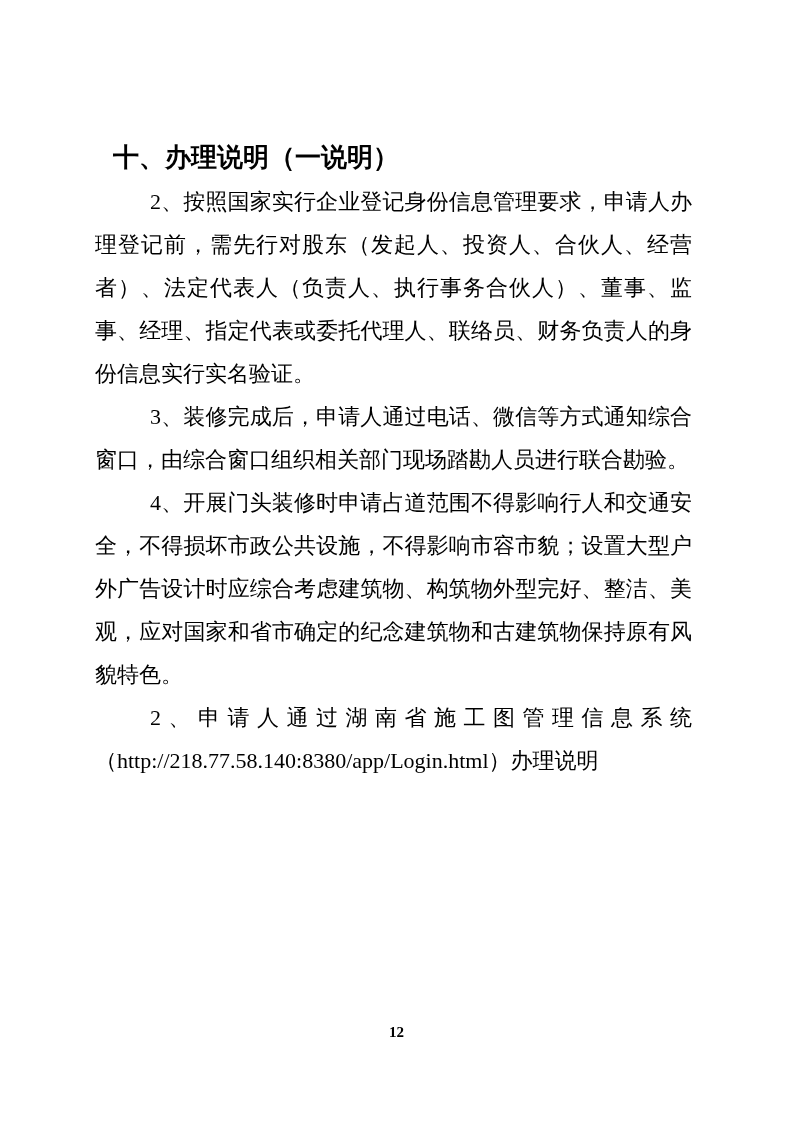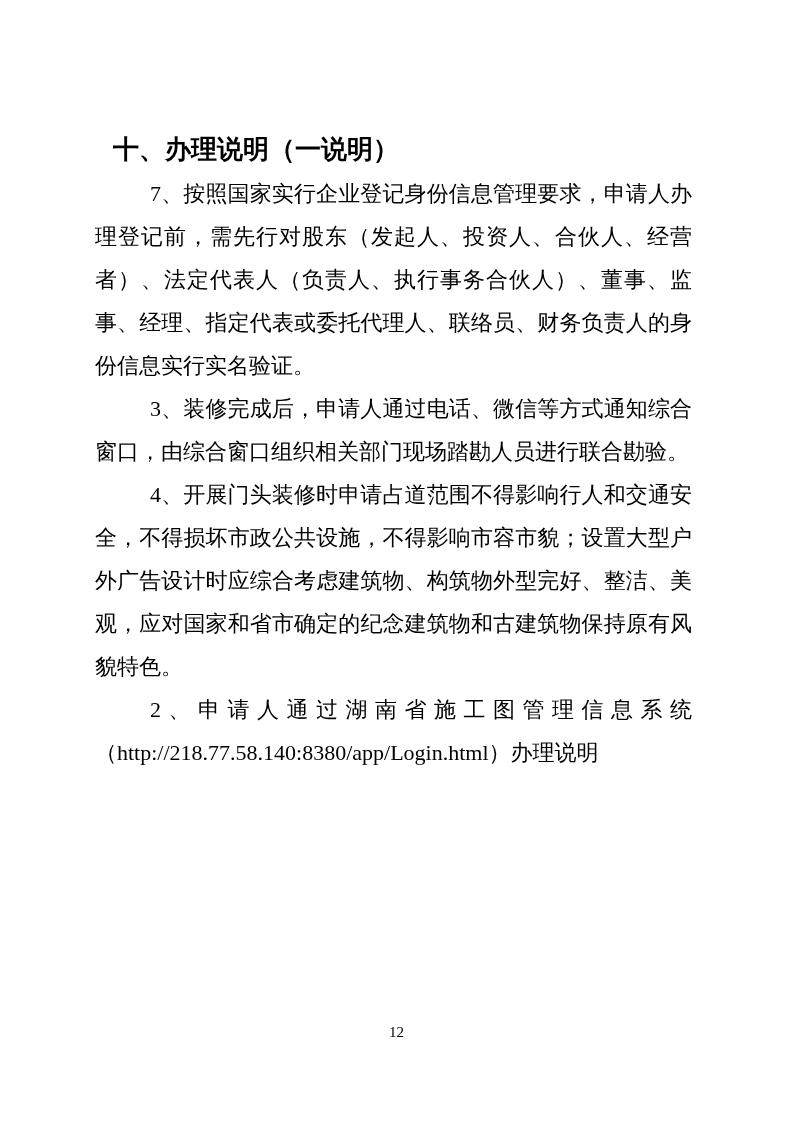--- a/index.html
+++ b/index.html
@@ -16,21 +16,21 @@
     font-family: "Liberation Serif", "DejaVu Serif", serif;
     overflow: hidden;
   }
   .content {
     position: absolute;
     left: 95px;
     top: 120px;
     width: 597px;
   }
   .doc-title {
-    margin: 8px 0 2px 18px;
+    margin: 16px 0 2px 18px;
     font-family: "Liberation Sans", "DejaVu Sans", sans-serif;
     font-weight: bold;
     font-size: 26px;
     line-height: 42px;
     color: #000000;
   }
   .para {
     margin: 0;
     font-size: 22px;
     line-height: 43px;
@@ -44,34 +44,34 @@
     white-space: nowrap;
     margin-top: 24px;
   }
   .page-number {
     position: absolute;
     left: 0;
     right: 0;
     top: 1022px;
     text-align: center;
     font-family: "Liberation Serif", "DejaVu Serif", serif;
-    font-weight: normal;
+    font-weight: bold;
     font-size: 15px;
     line-height: 20px;
     color: #000000;
   }
 </style>
 </head>
 <body>
 
 <div class="page">
   <div class="content">
     <h1 class="doc-title">十、办理说明（一说明）</h1>
 
-    <p class="para">7、按照国家实行企业登记身份信息管理要求，申请人办理登记前，需先行对股东（发起人、投资人、合伙人、经营者）、法定代表人（负责人、执行事务合伙人）、董事、监事、经理、指定代表或委托代理人、联络员、财务负责人的身份信息实行实名验证。</p>
+    <p class="para">2、按照国家实行企业登记身份信息管理要求，申请人办理登记前，需先行对股东（发起人、投资人、合伙人、经营者）、法定代表人（负责人、执行事务合伙人）、董事、监事、经理、指定代表或委托代理人、联络员、财务负责人的身份信息实行实名验证。</p>
 
 
     <p class="para">3、装修完成后，申请人通过电话、微信等方式通知综合窗口，由综合窗口组织相关部门现场踏勘人员进行联合勘验。</p>
 
     <p class="para">4、开展门头装修时申请占道范围不得影响行人和交通安全，不得损坏市政公共设施，不得影响市容市貌；设置大型户外广告设计时应综合考虑建筑物、构筑物外型完好、整洁、美观，应对国家和省市确定的纪念建筑物和古建筑物保持原有风貌特色。</p>
 
 
     <p class="para"><span>2、申请人通过湖南省施工图管理信息系统</span><span class="nowrap">（http://218.77.58.140:8380/app/Login.html）</span><span>办理说明</span></p>
   </div>
 

